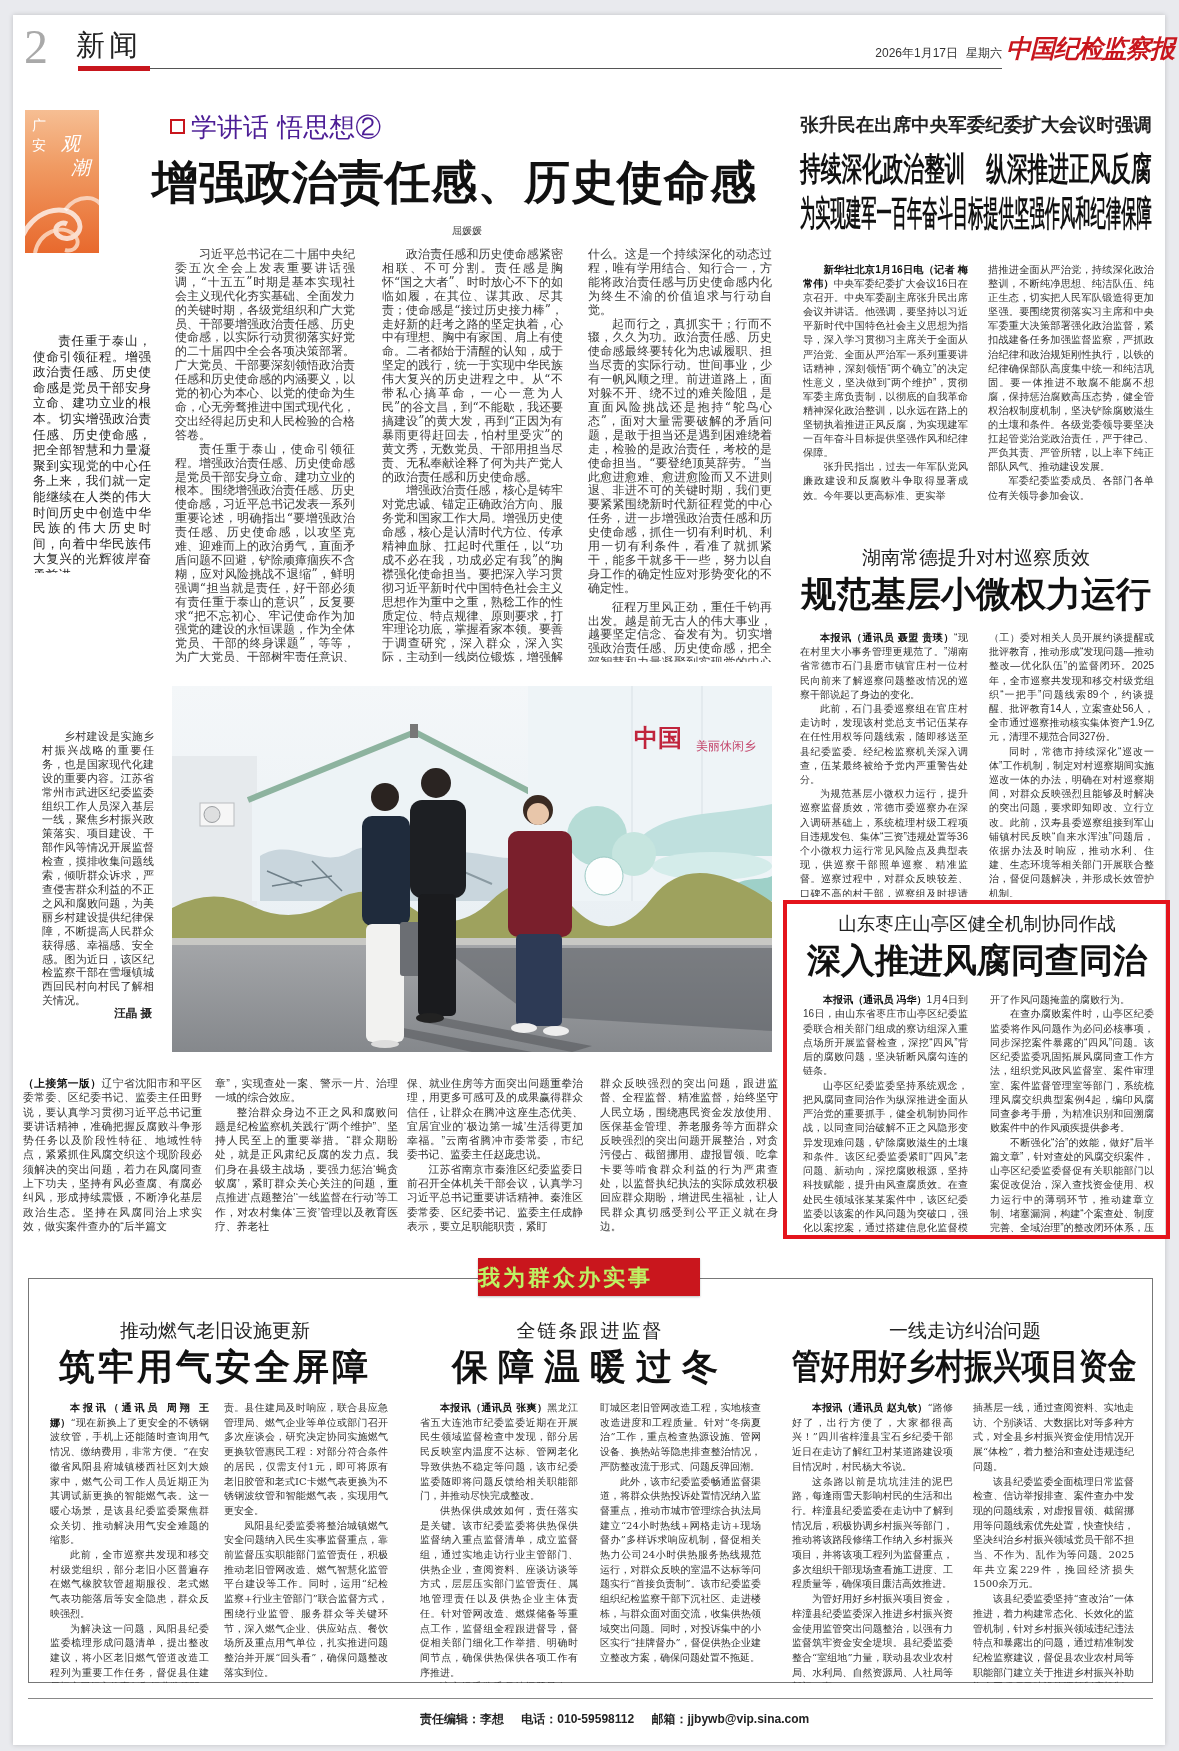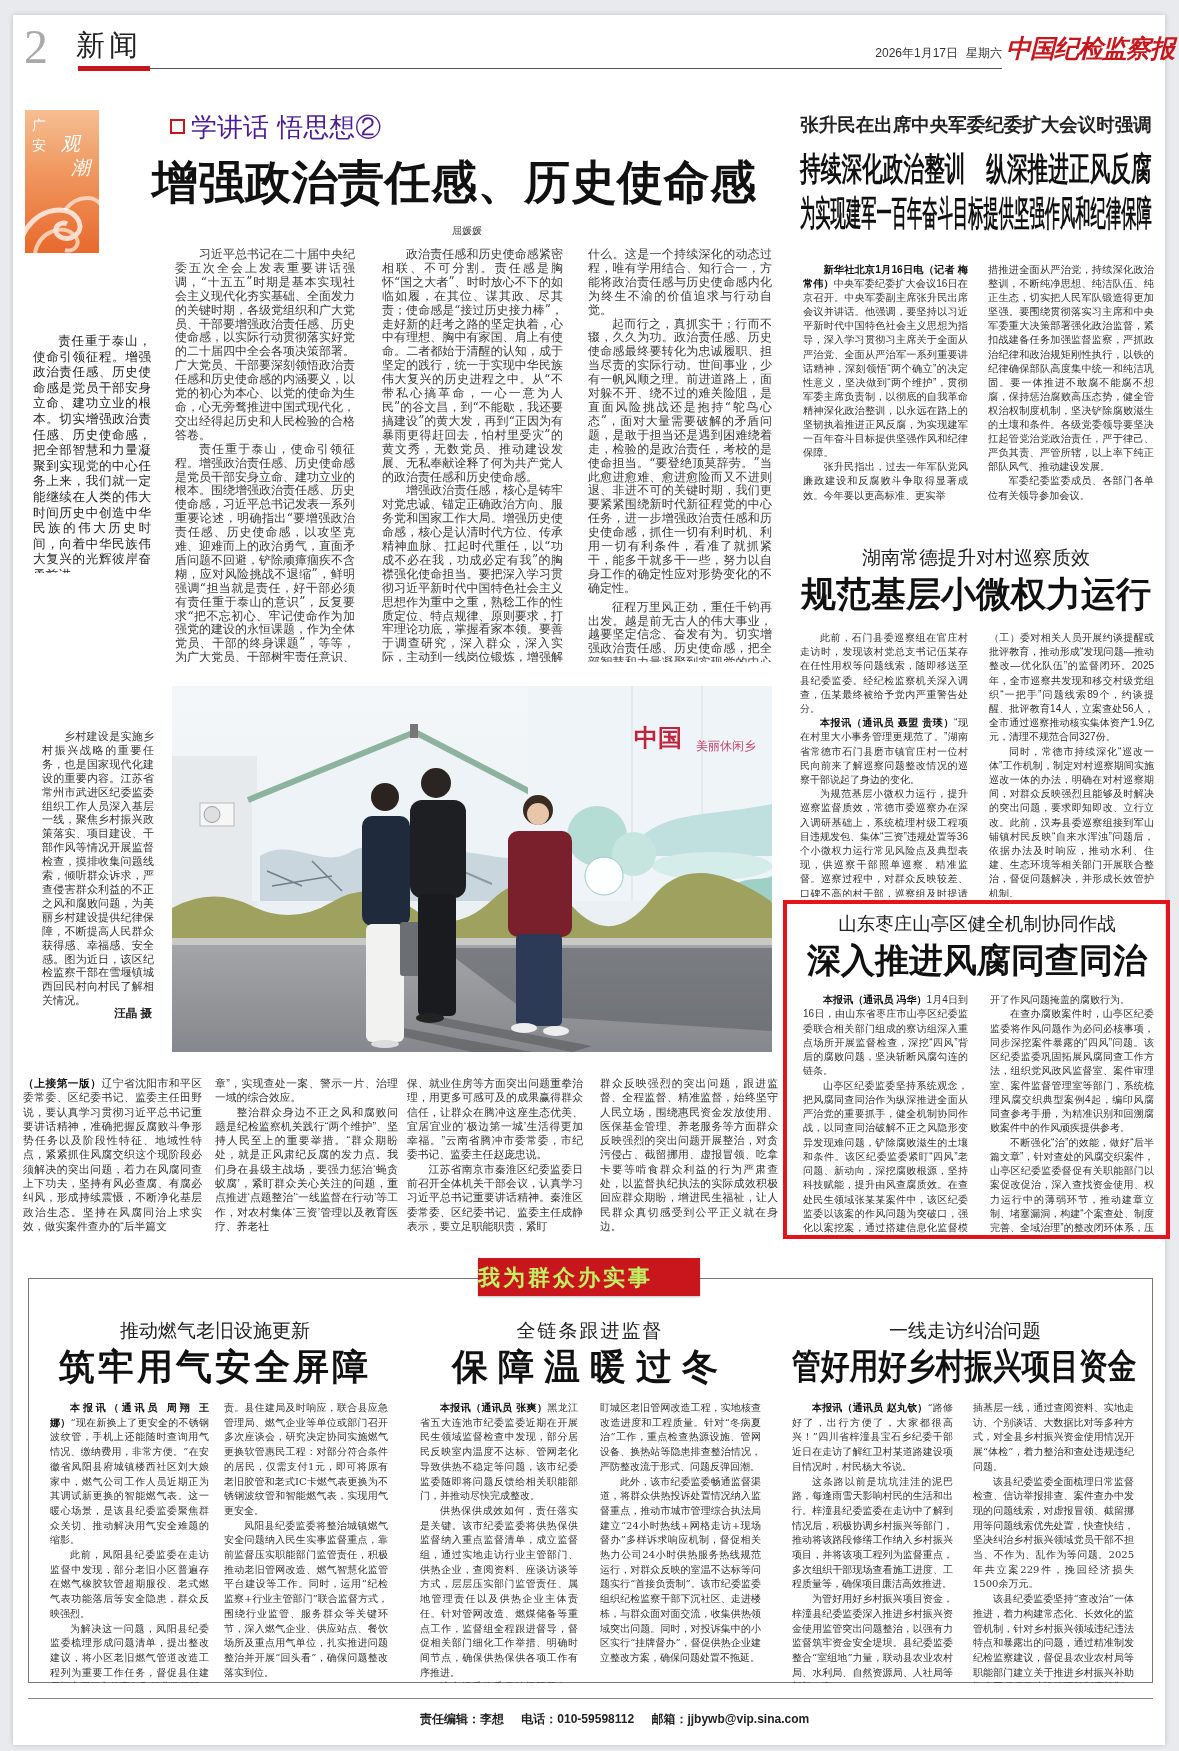--- a/index.html
+++ b/index.html
@@ -97,21 +97,21 @@
 
 <div>
   <div class="abs m-kicker nowrap"><span class="sq"></span><span>学讲话 悟思想②</span></div>
   <div class="abs m-head nowrap">增强政治责任感、历史使命感</div>
   <div class="abs m-byline sans">屈媛媛</div>
   <div class="col mcol serif" style="left:175px;width:180px;">
     <p class="ind">习近平总书记在二十届中央纪委五次全会上发表重要讲话强调，“十五五”时期是基本实现社会主义现代化夯实基础、全面发力的关键时期，各级党组织和广大党员、干部要增强政治责任感、历史使命感，以实际行动贯彻落实好党的二十届四中全会各项决策部署。广大党员、干部要深刻领悟政治责任感和历史使命感的内涵要义，以党的初心为本心、以党的使命为生命，心无旁骛推进中国式现代化，交出经得起历史和人民检验的合格答卷。</p>
     <p class="ind">责任重于泰山，使命引领征程。增强政治责任感、历史使命感是党员干部安身立命、建功立业的根本。围绕增强政治责任感、历史使命感，习近平总书记发表一系列重要论述，明确指出“要增强政治责任感、历史使命感，以攻坚克难、迎难而上的政治勇气，直面矛盾问题不回避，铲除顽瘴痼疾不含糊，应对风险挑战不退缩”，鲜明强调“担当就是责任，好干部必须有责任重于泰山的意识”，反复要求“把不忘初心、牢记使命作为加强党的建设的永恒课题，作为全体党员、干部的终身课题”，等等，为广大党员、干部树牢责任意识、坚守使命担当提供了遵循。如临如履，夙夜在公，有多大担当才能干多大事业。以高度的政治责任感、历史使命感恪尽职守、奋发有为，才能不断把强国建设、民族复兴伟业推向前进。</p>
   </div>
   <div class="col mcol serif" style="left:382px;width:181px;">
-    <p class="ind">政治责任感和历史使命感紧密相联、不可分割。责任感是胸怀“国之大者”、时时放心不下的如临如履，在其位、谋其政、尽其责；使命感是“接过历史接力棒”，走好新的赶考之路的坚定执着，心中有理想、胸中有家国、肩上有使命。二者都始于清醒的认知，成于坚定的践行，统一于实现中华民族伟大复兴的历史进程之中。从“不带私心搞革命，一心一意为人民”的谷文昌，到“不能歇，我还要搞建设”的黄大发，再到“正因为有暴雨更得赶回去，怕村里受灾”的黄文秀，无数党员、推动建设发展、无私奉献诠释了何为共产党人的政治责任感和历史使命感。</p>
+    <p class="ind">政治责任感和历史使命感紧密相联、不可分割。责任感是胸怀“国之大者”、时时放心不下的如临如履，在其位、谋其政、尽其责；使命感是“接过历史接力棒”，走好新的赶考之路的坚定执着，心中有理想、胸中有家国、肩上有使命。二者都始于清醒的认知，成于坚定的践行，统一于实现中华民族伟大复兴的历史进程之中。从“不带私心搞革命，一心一意为人民”的谷文昌，到“不能歇，我还要搞建设”的黄大发，再到“正因为有暴雨更得赶回去，怕村里受灾”的黄文秀，无数党员、干部用担当尽责、无私奉献诠释了何为共产党人的政治责任感和历史使命感。</p>
     <p class="ind">增强政治责任感，核心是铸牢对党忠诚、锚定正确政治方向、服务党和国家工作大局。增强历史使命感，核心是认清时代方位、传承精神血脉、扛起时代重任，以“功成不必在我，功成必定有我”的胸襟强化使命担当。要把深入学习贯彻习近平新时代中国特色社会主义思想作为重中之重，熟稔工作的性质定位、特点规律、原则要求，打牢理论功底，掌握看家本领。要善于调查研究，深入群众，深入实际，主动到一线岗位锻炼，增强解决实际问题的能力，在实践中培养专业精神、丰富专业知识、提高专业能力，坚持干什么学什么、缺什么补什么、做什么钻</p>
   </div>
   <div class="col mcol serif" style="left:588px;width:184px;">
     <p>什么。这是一个持续深化的动态过程，唯有学用结合、知行合一，方能将政治责任感与历史使命感内化为终生不渝的价值追求与行动自觉。</p>
     <p class="ind">起而行之，真抓实干；行而不辍，久久为功。政治责任感、历史使命感最终要转化为忠诚履职、担当尽责的实际行动。世间事业，少有一帆风顺之理。前进道路上，面对躲不开、绕不过的难关险阻，是直面风险挑战还是抱持“鸵鸟心态”，面对大量需要破解的矛盾问题，是敢于担当还是遇到困难绕着走，检验的是政治责任，考校的是使命担当。“要登绝顶莫辞劳。”当此愈进愈难、愈进愈险而又不进则退、非进不可的关键时期，我们更要紧紧围绕新时代新征程党的中心任务，进一步增强政治责任感和历史使命感，抓住一切有利时机、利用一切有利条件，看准了就抓紧干，能多干就多干一些，努力以自身工作的确定性应对形势变化的不确定性。</p>
     <p class="ind" style="margin-top:5px;font-family:Liberation Serif, serif;">征程万里风正劲，重任千钧再出发。越是前无古人的伟大事业，越要坚定信念、奋发有为。切实增强政治责任感、历史使命感，把全部智慧和力量凝聚到实现党的中心任务上来，我们就一定能继续在人类的伟大时间历史中创造中华民族的伟大历史时间，向着中华民族伟大复兴的光辉彼岸奋勇前进。</p>
   </div>
 </div>
 
 <div>
@@ -125,22 +125,22 @@
   <div class="col rcol sans" style="left:988px;width:166px;">
     <p>措推进全面从严治党，持续深化政治整训，不断纯净思想、纯洁队伍、纯正生态，切实把人民军队锻造得更加坚强。要围绕贯彻落实习主席和中央军委重大决策部署强化政治监督，紧扣战建备任务加强监督监察，严抓政治纪律和政治规矩刚性执行，以铁的纪律确保部队高度集中统一和纯洁巩固。要一体推进不敢腐不能腐不想腐，保持惩治腐败高压态势，健全管权治权制度机制，坚决铲除腐败滋生的土壤和条件。各级党委领导要坚决扛起管党治党政治责任，严于律己、严负其责、严管所辖，以上率下纯正部队风气、推动建设发展。</p>
     <p class="ind">军委纪委监委成员、各部门各单位有关领导参加会议。</p>
   </div>
 </div>
 
 <div>
   <div class="abs h-kicker center nowrap serif">湖南常德提升对村巡察质效</div>
   <div class="abs h-head center nowrap serif">规范基层小微权力运行</div>
   <div class="col hcol sans" style="left:800px;width:168px;">
+    <p class="ind"><span class="lead">本报讯（通讯员 聂盟 贵瑛）</span><span>“现在村里大小事务管理更规范了。”湖南省常德市石门县磨市镇官庄村一位村民向前来了解巡察问题整改情况的巡察干部说起了身边的变化。</span></p>
     <p class="ind">此前，石门县委巡察组在官庄村走访时，发现该村党总支书记伍某存在任性用权等问题线索，随即移送至县纪委监委。经纪检监察机关深入调查，伍某最终被给予党内严重警告处分。</p>
-    <p class="ind"><span class="lead">本报讯（通讯员 聂盟 贵瑛）</span><span>“现在村里大小事务管理更规范了。”湖南省常德市石门县磨市镇官庄村一位村民向前来了解巡察问题整改情况的巡察干部说起了身边的变化。</span></p>
     <p class="ind">为规范基层小微权力运行，提升巡察监督质效，常德市委巡察办在深入调研基础上，系统梳理村级工程项目违规发包、集体“三资”违规处置等36个小微权力运行常见风险点及典型表现，供巡察干部照单巡察、精准监督。巡察过程中，对群众反映较差、口碑不高的村干部，巡察组及时提请乡镇（街道）党</p>
   </div>
   <div class="col hcol sans" style="left:989px;width:165px;">
     <p>（工）委对相关人员开展约谈提醒或批评教育，推动形成“发现问题—推动整改—优化队伍”的监督闭环。2025年，全市巡察共发现和移交村级党组织“一把手”问题线索89个，约谈提醒、批评教育14人，立案查处56人，全市通过巡察推动核实集体资产1.9亿元，清理不规范合同327份。</p>
     <p class="ind">同时，常德市持续深化“巡改一体”工作机制，制定对村巡察期间实施巡改一体的办法，明确在对村巡察期间，对群众反映强烈且能够及时解决的突出问题，要求即知即改、立行立改。此前，汉寿县委巡察组接到军山铺镇村民反映“自来水浑浊”问题后，依据办法及时响应，推动水利、住建、生态环境等相关部门开展联合整治，督促问题解决，并形成长效管护机制。</p>
   </div>
 </div>
 
 <div>
   <div class="abs redbox"></div>
@@ -247,21 +247,21 @@
 </div>
 
 <div class="abs fbox"></div>
 <div class="abs fbanner serif">我为群众办实事</div>
 
 <div>
   <div class="abs f-kicker center nowrap serif" style="left:40px;">推动燃气老旧设施更新</div>
   <div class="abs f-head center nowrap serif" style="left:40px;letter-spacing:3px;">筑牢用气安全屏障</div>
   <div class="col fcol serif" style="left:50px;width:159px;">
     <p class="ind"><span class="lead">本报讯（通讯员 周翔 王娜）</span><span>“现在新换上了更安全的不锈钢波纹管，手机上还能随时查询用气情况、缴纳费用，非常方便。”在安徽省凤阳县府城镇楼西社区刘大娘家中，燃气公司工作人员近期正为其调试新更换的智能燃气表。这一暖心场景，是该县纪委监委聚焦群众关切、推动解决用气安全难题的缩影。</span></p>
-    <p class="ind">此前，凤阳县纪委监委在走访监督中发现，部分老旧小区普遍存在燃气橡胶软管超期服役、老式燃气表功能落后等安全隐患，群众反映强烈。</p>
+    <p class="ind">此前，全市巡察共发现和移交村级党组织，部分老旧小区普遍存在燃气橡胶软管超期服役、老式燃气表功能落后等安全隐患，群众反映强烈。</p>
     <p class="ind">为解决这一问题，凤阳县纪委监委梳理形成问题清单，提出整改建议，将小区老旧燃气管道改造工程列为重要工作任务，督促县住建局切实履行主体责任和行业监管职</p>
   </div>
   <div class="col fcol serif" style="left:224px;width:164px;">
     <p>责。县住建局及时响应，联合县应急管理局、燃气企业等单位或部门召开多次座谈会，研究决定协同实施燃气更换软管惠民工程：对部分符合条件的居民，仅需支付1元，即可将原有老旧胶管和老式IC卡燃气表更换为不锈钢波纹管和智能燃气表，实现用气更安全。</p>
     <p class="ind">凤阳县纪委监委将整治城镇燃气安全问题纳入民生实事监督重点，靠前监督压实职能部门监管责任，积极推动老旧管网改造、燃气智慧化监管平台建设等工作。同时，运用“纪检监察+行业主管部门”联合监督方式，围绕行业监管、服务群众等关键环节，深入燃气企业、供应站点、餐饮场所及重点用气单位，扎实推进问题整治并开展“回头看”，确保问题整改落实到位。</p>
   </div>
 </div>
 
 <div>
   <div class="abs f-kicker center nowrap serif" style="left:415px;letter-spacing:2px;">全链条跟进监督</div>

